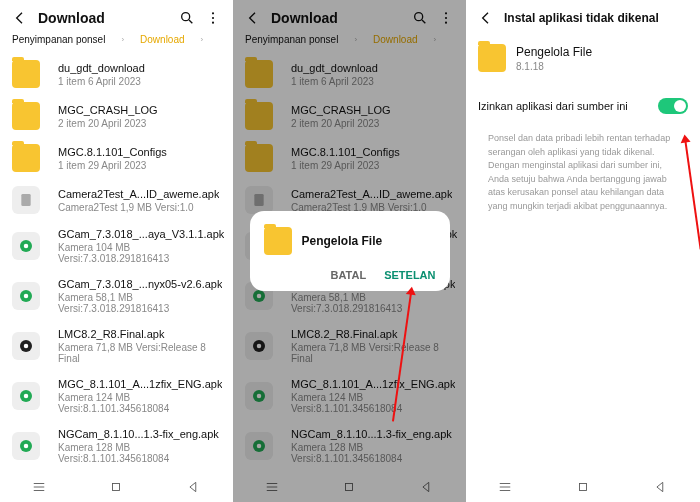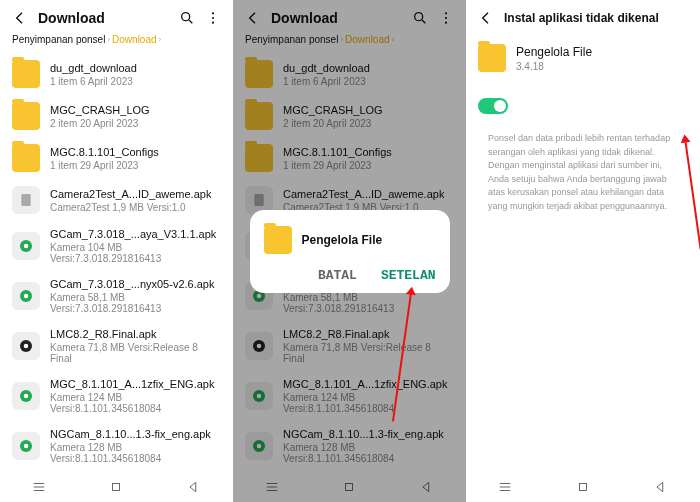--- a/index.html
+++ b/index.html
@@ -4,41 +4,41 @@
 <style>
 * { margin: 0; padding: 0; box-sizing: border-box; }
 body { font-family: -apple-system, BlinkMacSystemFont, sans-serif; width: 700px; height: 502px; display: flex; background: #fff; font-size: 11px; color: #111; }
 .panel { height: 502px; display: flex; flex-direction: column; position: relative; background: #fff; }
 .p1 { width: 233px; }
 .p2 { width: 233px; }
 .p3 { width: 234px; }
 .header { display: flex; align-items: center; padding: 10px 12px 6px; gap: 10px; }
 .header .title { font-weight: 600; font-size: 14px; flex: 1; }
 .ic { width: 16px; height: 16px; display: inline-flex; align-items: center; justify-content: center; }
-.crumbs { display: flex; align-items: center; gap: 2px; padding: 2px 12px 8px; font-size: 10px; }
+.crumbs { display: flex; align-items: center; gap: 16px; padding: 2px 12px 8px; font-size: 10px; }
 .crumbs .cur { color: #e6a800; font-weight: 500; }
 .crumbs .sep { color: #aaa; font-size: 8px; }
 .list { flex: 1; overflow: hidden; }
-.row { display: flex; align-items: center; gap: 10px; padding: 7px 12px; }
+.row { display: flex; align-items: center; gap: 18px; padding: 7px 12px; }
 .thumb { width: 28px; height: 28px; border-radius: 6px; display: flex; align-items: center; justify-content: center; flex-shrink: 0; }
 .folder { background: #f8c531; border-radius: 4px; position: relative; }
 .folder::before { content: ""; position: absolute; top: -3px; left: 0; width: 12px; height: 4px; background: #f8c531; border-radius: 2px 2px 0 0; }
 .apkbg { background: #eee; }
 .apkimg { background: #eee; position: relative; }
 .apkimg svg { width: 18px; height: 18px; }
 .meta .name { font-size: 11px; font-weight: 500; white-space: nowrap; overflow: hidden; text-overflow: ellipsis; max-width: 170px; }
 .meta .sub { font-size: 10px; color: #888; margin-top: 2px; }
 .navbar { display: flex; justify-content: space-around; align-items: center; padding: 10px 0 8px; }
 .navbar .nb { width: 14px; height: 14px; display: flex; align-items: center; justify-content: center; }
 .dim { position: absolute; inset: 0; background: rgba(0,0,0,.35); display: flex; align-items: center; justify-content: center; }
 .dialog { background: #fff; border-radius: 14px; width: 200px; padding: 16px 14px 10px; }
 .dialog .dhead { display: flex; align-items: center; gap: 10px; margin-bottom: 8px; }
 .dialog .dtitle { font-weight: 600; font-size: 12px; }
 .dialog .dbody { font-size: 10px; color: #333; line-height: 1.4; }
-.dialog .dacts { display: flex; justify-content: flex-end; gap: 24px; margin-top: 14px; font-size: 13px; font-weight: 600; font-family: Liberation Mono, monospace; }
+.dialog .dacts { display: flex; justify-content: flex-end; gap: 18px; margin-top: 14px; font-size: 11px; font-weight: 600; }
 .dialog .dacts span:first-child { color: #666; }
 .dialog .dacts span:last-child { color: #0a8f70; }
 .p3 .header .title { font-size: 12px; }
 .appinfo { display: flex; align-items: center; gap: 10px; padding: 12px; }
 .appinfo .name { font-size: 12px; font-weight: 500; }
 .appinfo .ver { font-size: 10px; color: #888; margin-top: 2px; }
 .togglerow { display: flex; align-items: center; justify-content: space-between; padding: 14px 12px; }
 .togglerow .lbl { font-size: 11px; }
 .switch { width: 30px; height: 16px; background: #1ec77a; border-radius: 10px; position: relative; }
 .switch::after { content: ""; position: absolute; right: 2px; top: 2px; width: 12px; height: 12px; background: #fff; border-radius: 50%; }
@@ -354,24 +354,25 @@
         <svg viewBox="0 0 24 24" width="16" height="16" fill="none" stroke="#111" stroke-width="2">
           <path d="M15 4l-8 8 8 8"></path>
         </svg>
       </span>
     <span class="title">Instal aplikasi tidak dikenal</span>
   </div>
   <div class="appinfo">
     <div class="thumb folder"></div>
     <div>
       <div class="name">Pengelola File</div>
-      <div class="ver">3.4.18</div>
+      <div class="ver">8.1.18</div>
     </div>
   </div>
   <div class="togglerow">
+    <span class="lbl">Izinkan aplikasi dari sumber ini</span>
     <span class="switch"></span>
   </div>
   <div class="warn">Ponsel dan data pribadi lebih rentan terhadap serangan oleh aplikasi yang tidak dikenal. Dengan menginstal aplikasi dari sumber ini, Anda setuju bahwa Anda bertanggung jawab atas kerusakan ponsel atau kehilangan data yang mungkin terjadi akibat penggunaannya.</div>
   <div style="flex:1"></div>
   <div class="navbar">
     <span class="nb">
         <svg viewBox="0 0 24 24" width="14" height="14" fill="none" stroke="#555" stroke-width="1.5">
           <path d="M3 6h18M3 12h18M3 18h18"></path>
         </svg>
       </span>

